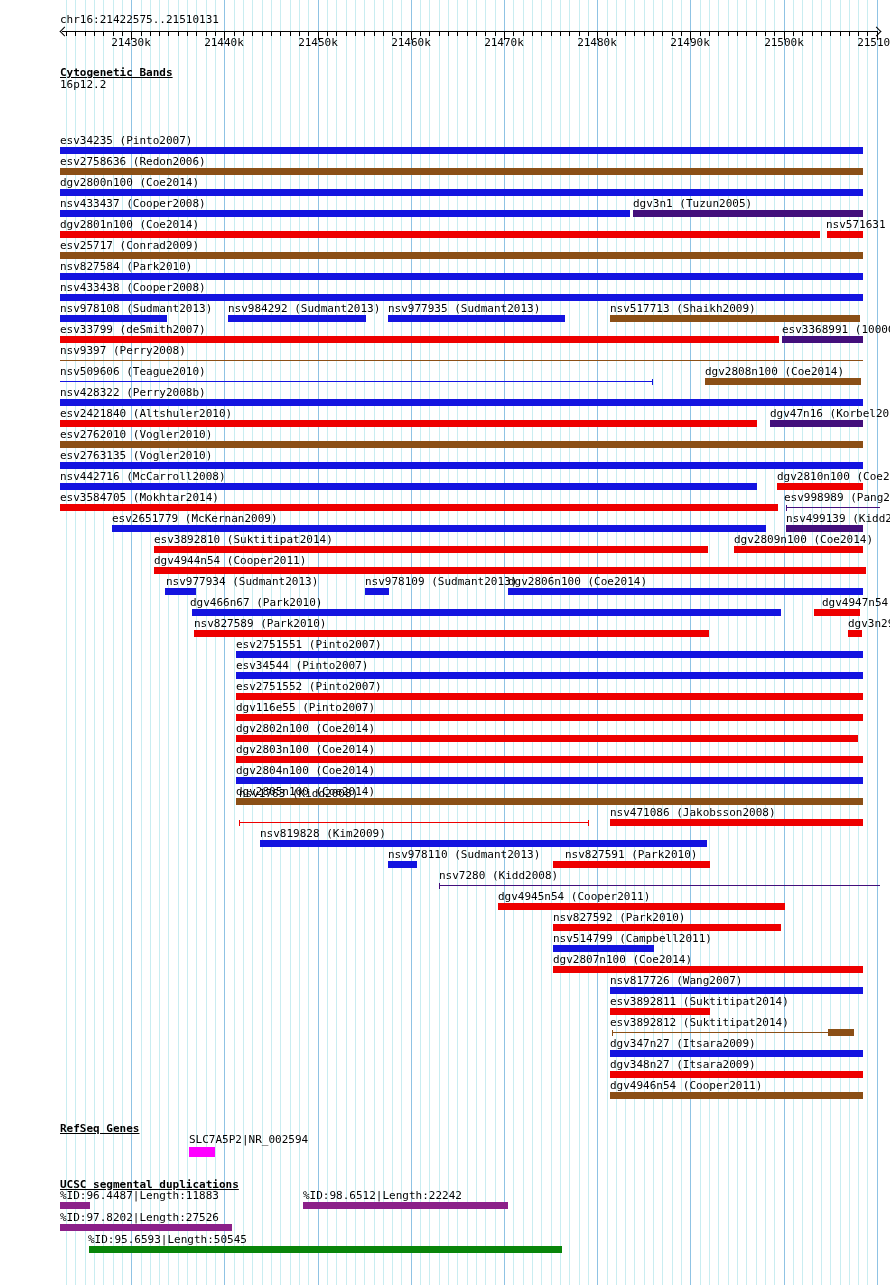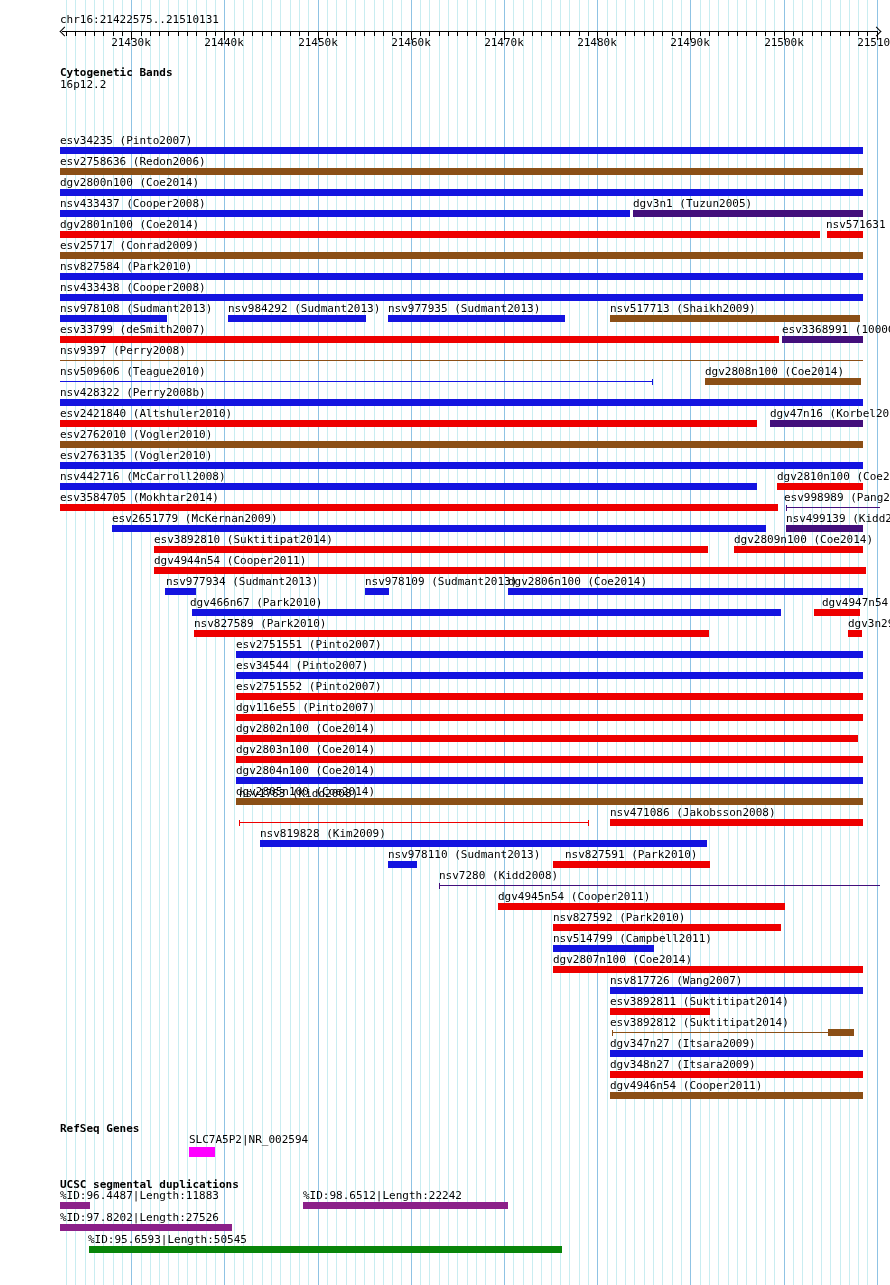--- a/index.html
+++ b/index.html
@@ -1,19 +1,19 @@
 <!DOCTYPE html>
 <html><head>
 <meta charset="utf-8">
 <style>
   html,body{margin:0;padding:0;background:#fff;}
   .canvas{position:relative;width:890px;height:1285px;overflow:hidden;background:#ffffff;
           font-family:"DejaVu Sans Mono",monospace;font-size:11px;line-height:12px;color:#000;}
   .lbl{position:absolute;white-space:pre;}
-  .b{font-weight:bold;}
+  .b{font-weight:bold;text-decoration:underline;}
   .layer{position:absolute;left:0;top:0;width:890px;height:1285px;}
 </style>
 </head>
 <body>
 
 <div class="canvas">
   <div class="layer" id="grid">
       <div style="position: absolute; left: 66px; top: 0px; width: 1px; height: 1285px; background: rgb(201, 237, 241);"></div>
       <div style="position: absolute; left: 75px; top: 0px; width: 1px; height: 1285px; background: rgb(201, 237, 241);"></div>
       <div style="position: absolute; left: 85px; top: 0px; width: 1px; height: 1285px; background: rgb(201, 237, 241);"></div>

